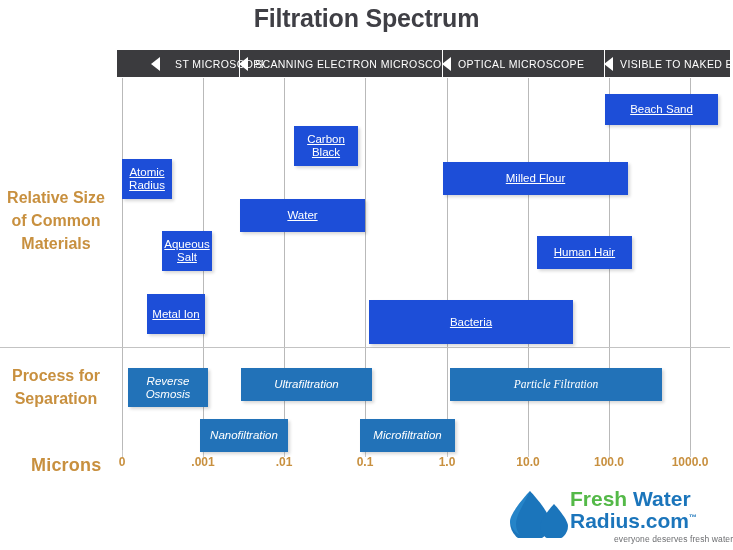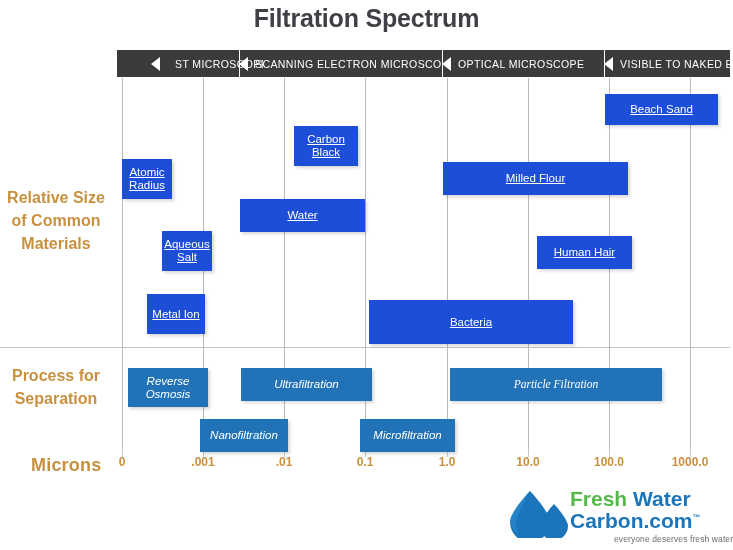--- a/index.html
+++ b/index.html
@@ -229,16 +229,16 @@
 </div>
 
 <div class="logo">
   <svg class="logo-drops" viewBox="0 0 62 48">
     <path d="M22 1 C22 1 2 22 2 32 A20 20 0 0 0 42 32 C42 22 22 1 22 1 Z" fill="#1b75bb"></path>
     <path d="M46 14 C46 14 32 29 32 36 A14 14 0 0 0 60 36 C60 29 46 14 46 14 Z" fill="#1b75bb"></path>
     <path d="M22 1 C22 1 2 22 2 32 A20 20 0 0 0 12 45 C8 40 7 34 9 28 C11 21 18 10 22 1 Z" fill="#2e8fd4" opacity=".55"></path>
   </svg>
   <div class="logo-text">
     <div class="logo-l1"><span class="fresh">Fresh</span> <span class="water">Water</span></div>
-    <div class="logo-l2"><span>Carbon.com</span><span class="tm">™</span></div>
+    <div class="logo-l2"><span>Radius.com</span><span class="tm">™</span></div>
     <div class="logo-tag">everyone deserves fresh water</div>
   </div>
 </div>
 
 </body></html>

